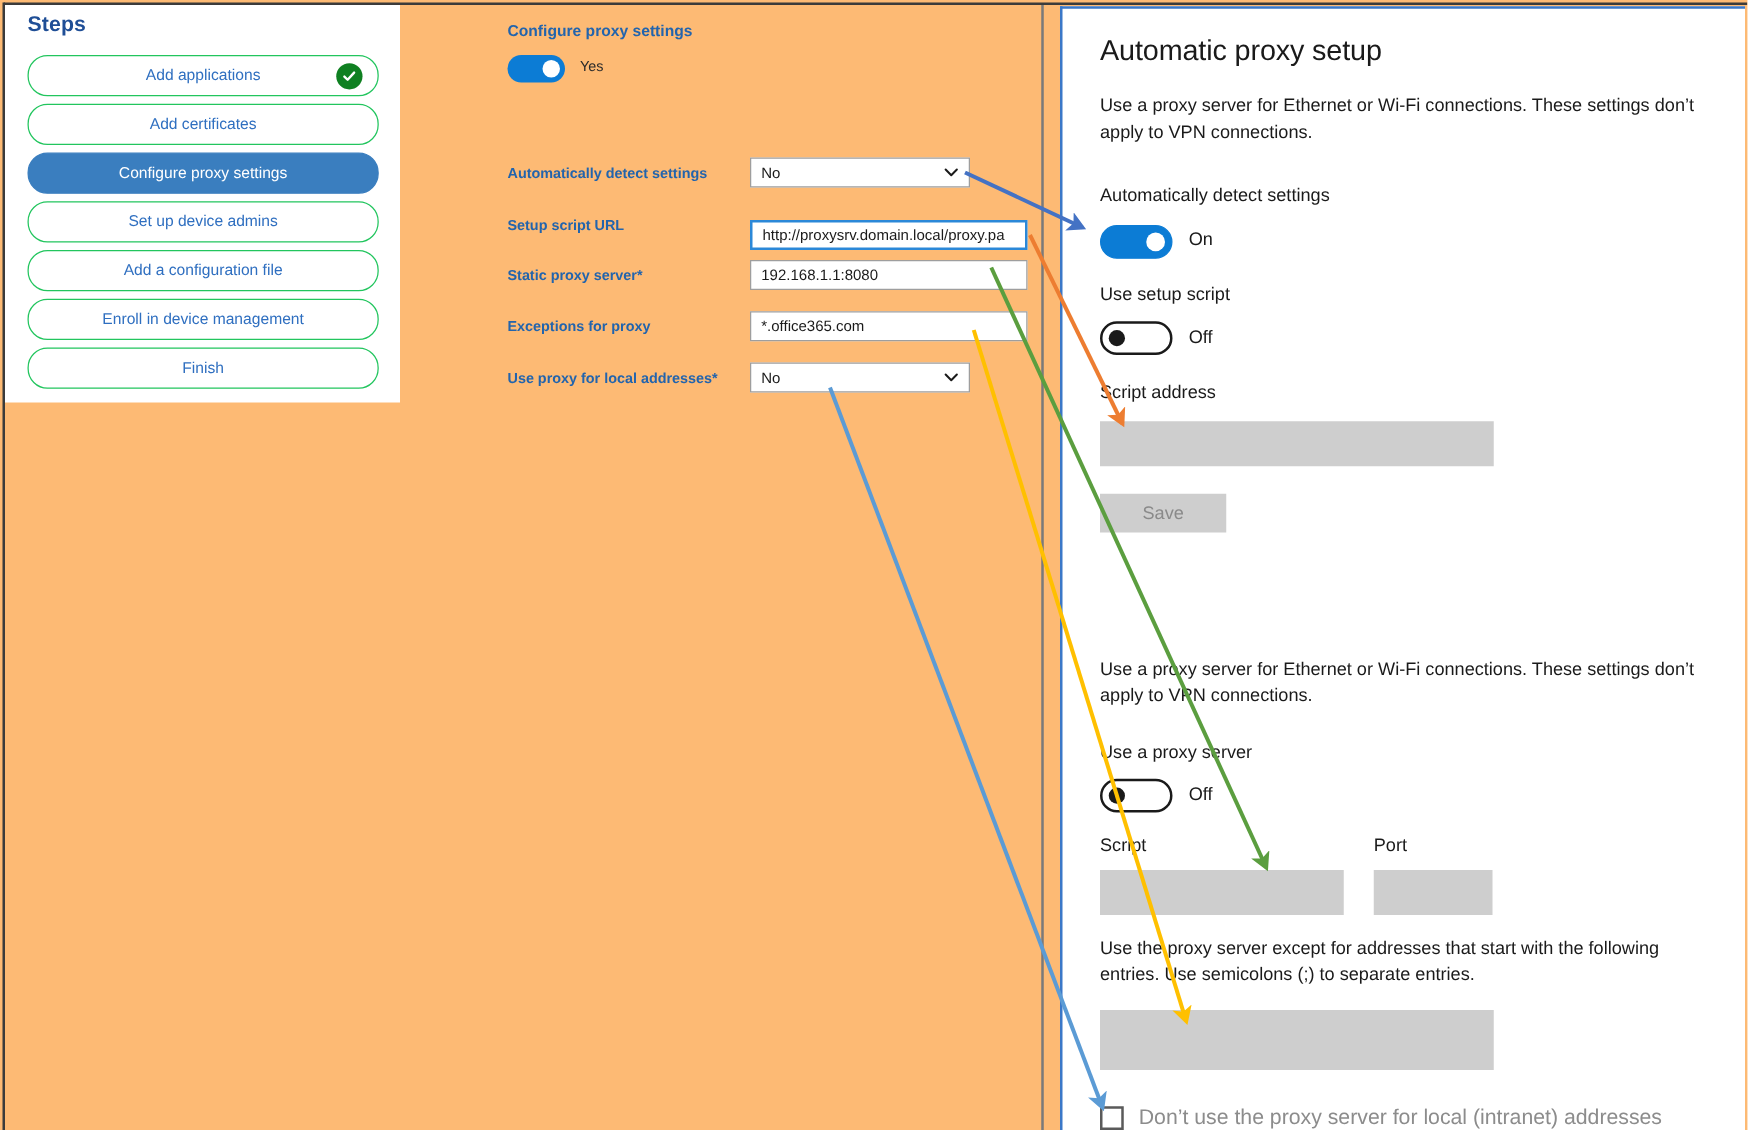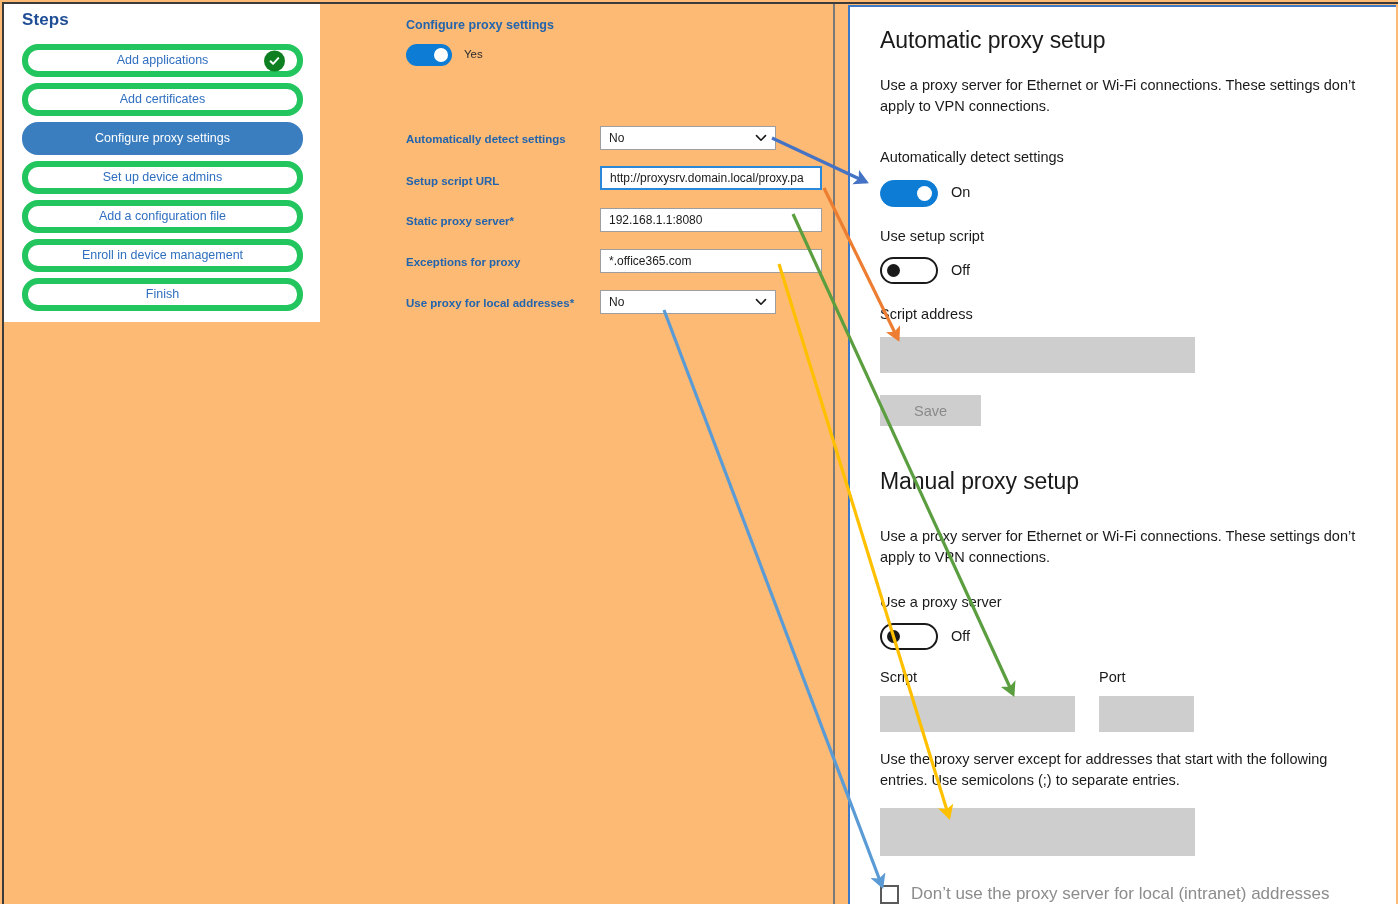--- a/index.html
+++ b/index.html
@@ -42,21 +42,21 @@
     letter-spacing: 0.1px;
   }
   .step-list {
     position: absolute; left: 18px; top: 40px;
     width: 281px;
   }
   .step-item {
     position: relative;
     height: 33px;
     margin-bottom: 6px;
-    border: 6px solid #22c55e;
+    border: 1px solid #22c55e;
     border-radius: 16px;
     background: #ffffff;
     display: flex; align-items: center; justify-content: center;
     cursor: pointer;
   }
   .step-item .step-label {
     font-size: 12.5px; color: #2f6fc0;
     line-height: 1;
   }
   .step-item.active {
@@ -269,21 +269,21 @@
       <span class="chev">
         <svg width="12" height="12" viewBox="0 0 12 12">
             <path d="M1.5 3.6 L6 8.2 L10.5 3.6" stroke="#1a1a1a" stroke-width="1.6" fill="none" stroke-linecap="round" stroke-linejoin="round"></path>
           </svg>
       </span>
     </div>
 
     <div class="field-label" style="top:157px;">
       <span>Setup script URL</span>
     </div>
-    <div class="ctl focused" style="left:194px; top:148px; width:222px;">
+    <div class="ctl focused" style="left:194px; top:158px; width:222px;">
       <span style="white-space:nowrap;overflow:hidden;">http://proxysrv.domain.local/proxy.pa</span>
     </div>
 
     <div class="field-label" style="top:197px;">
       <span>Static proxy server</span><span class="req">*</span>
     </div>
     <div class="ctl" style="left:194px; top:190px; width:222px;">
       <span>192.168.1.1:8080</span>
     </div>
 
@@ -324,21 +324,20 @@
       <div class="win-toggle off" style="top:250px;">
         <span class="knob"></span>
       </div>
       <div class="win-toggle-state" style="left:101px; top:255px;">Off</div>
 
       <div class="win-lbl" style="top:299px;">Script address</div>
       <div class="win-input" style="top:330px; width:315px; height:36px;"></div>
 
       <div class="win-btn" style="top:388px; width:101px; height:31px;">Save</div>
 
-      <div class="win-h1" style="top:461px;">Manual proxy setup</div>
       <div class="win-p" style="top:519px;">Use a proxy server for Ethernet or Wi-Fi connections. These settings don’t apply to VPN connections.</div>
 
       <div class="win-lbl" style="top:587px;">Use a proxy server</div>
       <div class="win-toggle off" style="top:616px;">
         <span class="knob"></span>
       </div>
       <div class="win-toggle-state" style="left:101px; top:621px;">Off</div>
 
       <div class="win-lbl" style="top:662px;">Script</div>
       <div class="win-input" style="top:689px; width:195px; height:36px;"></div>

